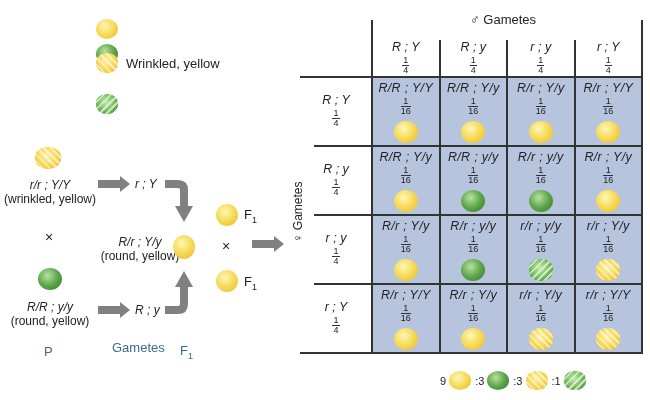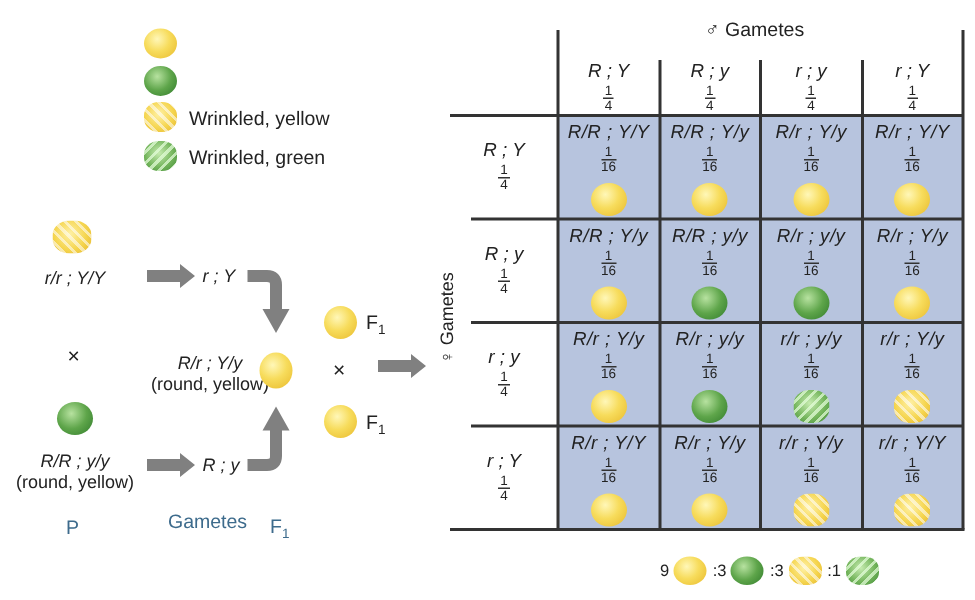--- a/index.html
+++ b/index.html
@@ -39,33 +39,33 @@
 </head>
 <body>
 
 <div>
   <div class="legend-row" style="top:18px;">
     <span class="pea ry sm"></span>
   </div>
   <div class="legend-row" style="top:43px;">
     <span class="pea rg sm"></span>
   </div>
-  <div class="legend-row" style="top:67px;">
+  <div class="legend-row" style="top:52px;">
     <span class="pea wy sm"></span>
     <span>Wrinkled, yellow</span>
   </div>
   <div class="legend-row" style="top:93px;">
     <span class="pea wg sm"></span>
-    <span>Wrinkled, green</span>
   </div>
 </div>
 
 <span class="pea wy abs" style="left:35px;top:147px;width:26px;height:22px;"></span>
 <div class="abs cross-text" style="left:0px;top:178px;width:100px;">
   <div class="it">r/r ; Y/Y</div>
+  <div>(wrinkled, yellow)</div>
 </div>
 
 <div class="abs" style="left:45px;top:229px;font-size:14px;">×</div>
 
 <span class="pea rg abs" style="left:38px;top:268px;width:24px;height:22px;"></span>
 <div class="abs cross-text" style="left:0px;top:300px;width:100px;">
   <div class="it">R/R ; y/y</div>
   <div>(round, yellow)</div>
 </div>
 

